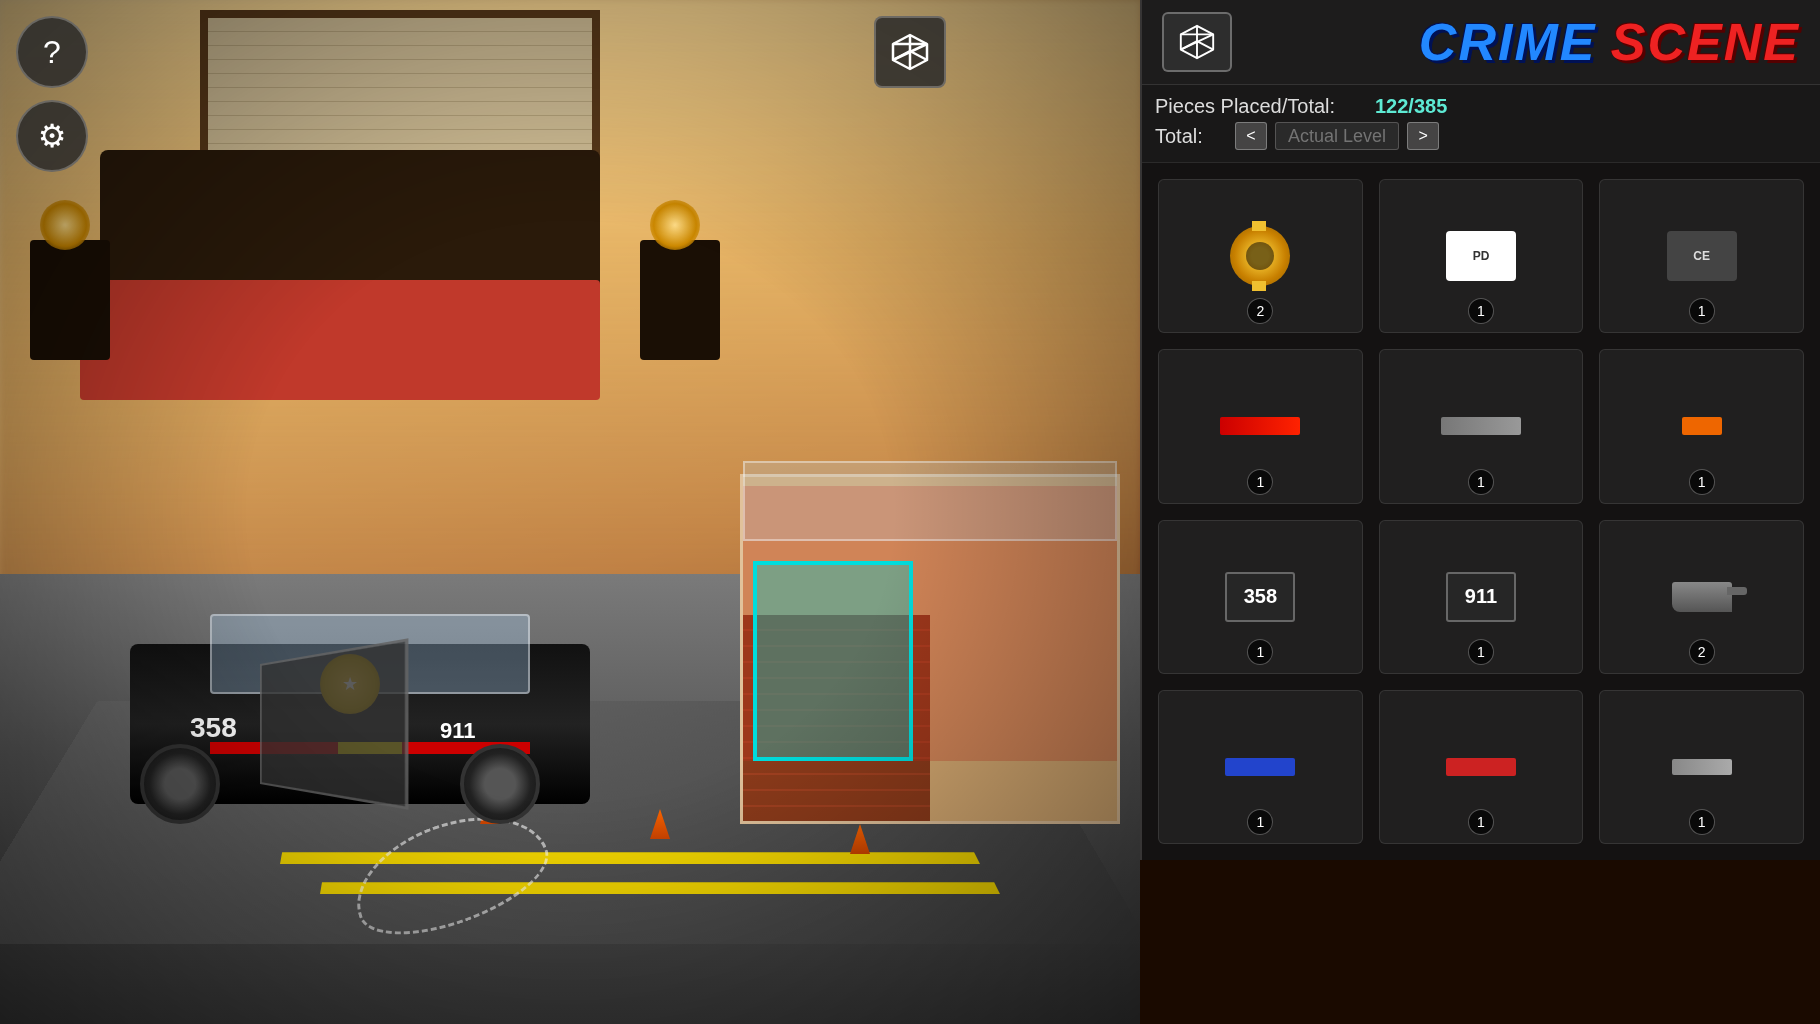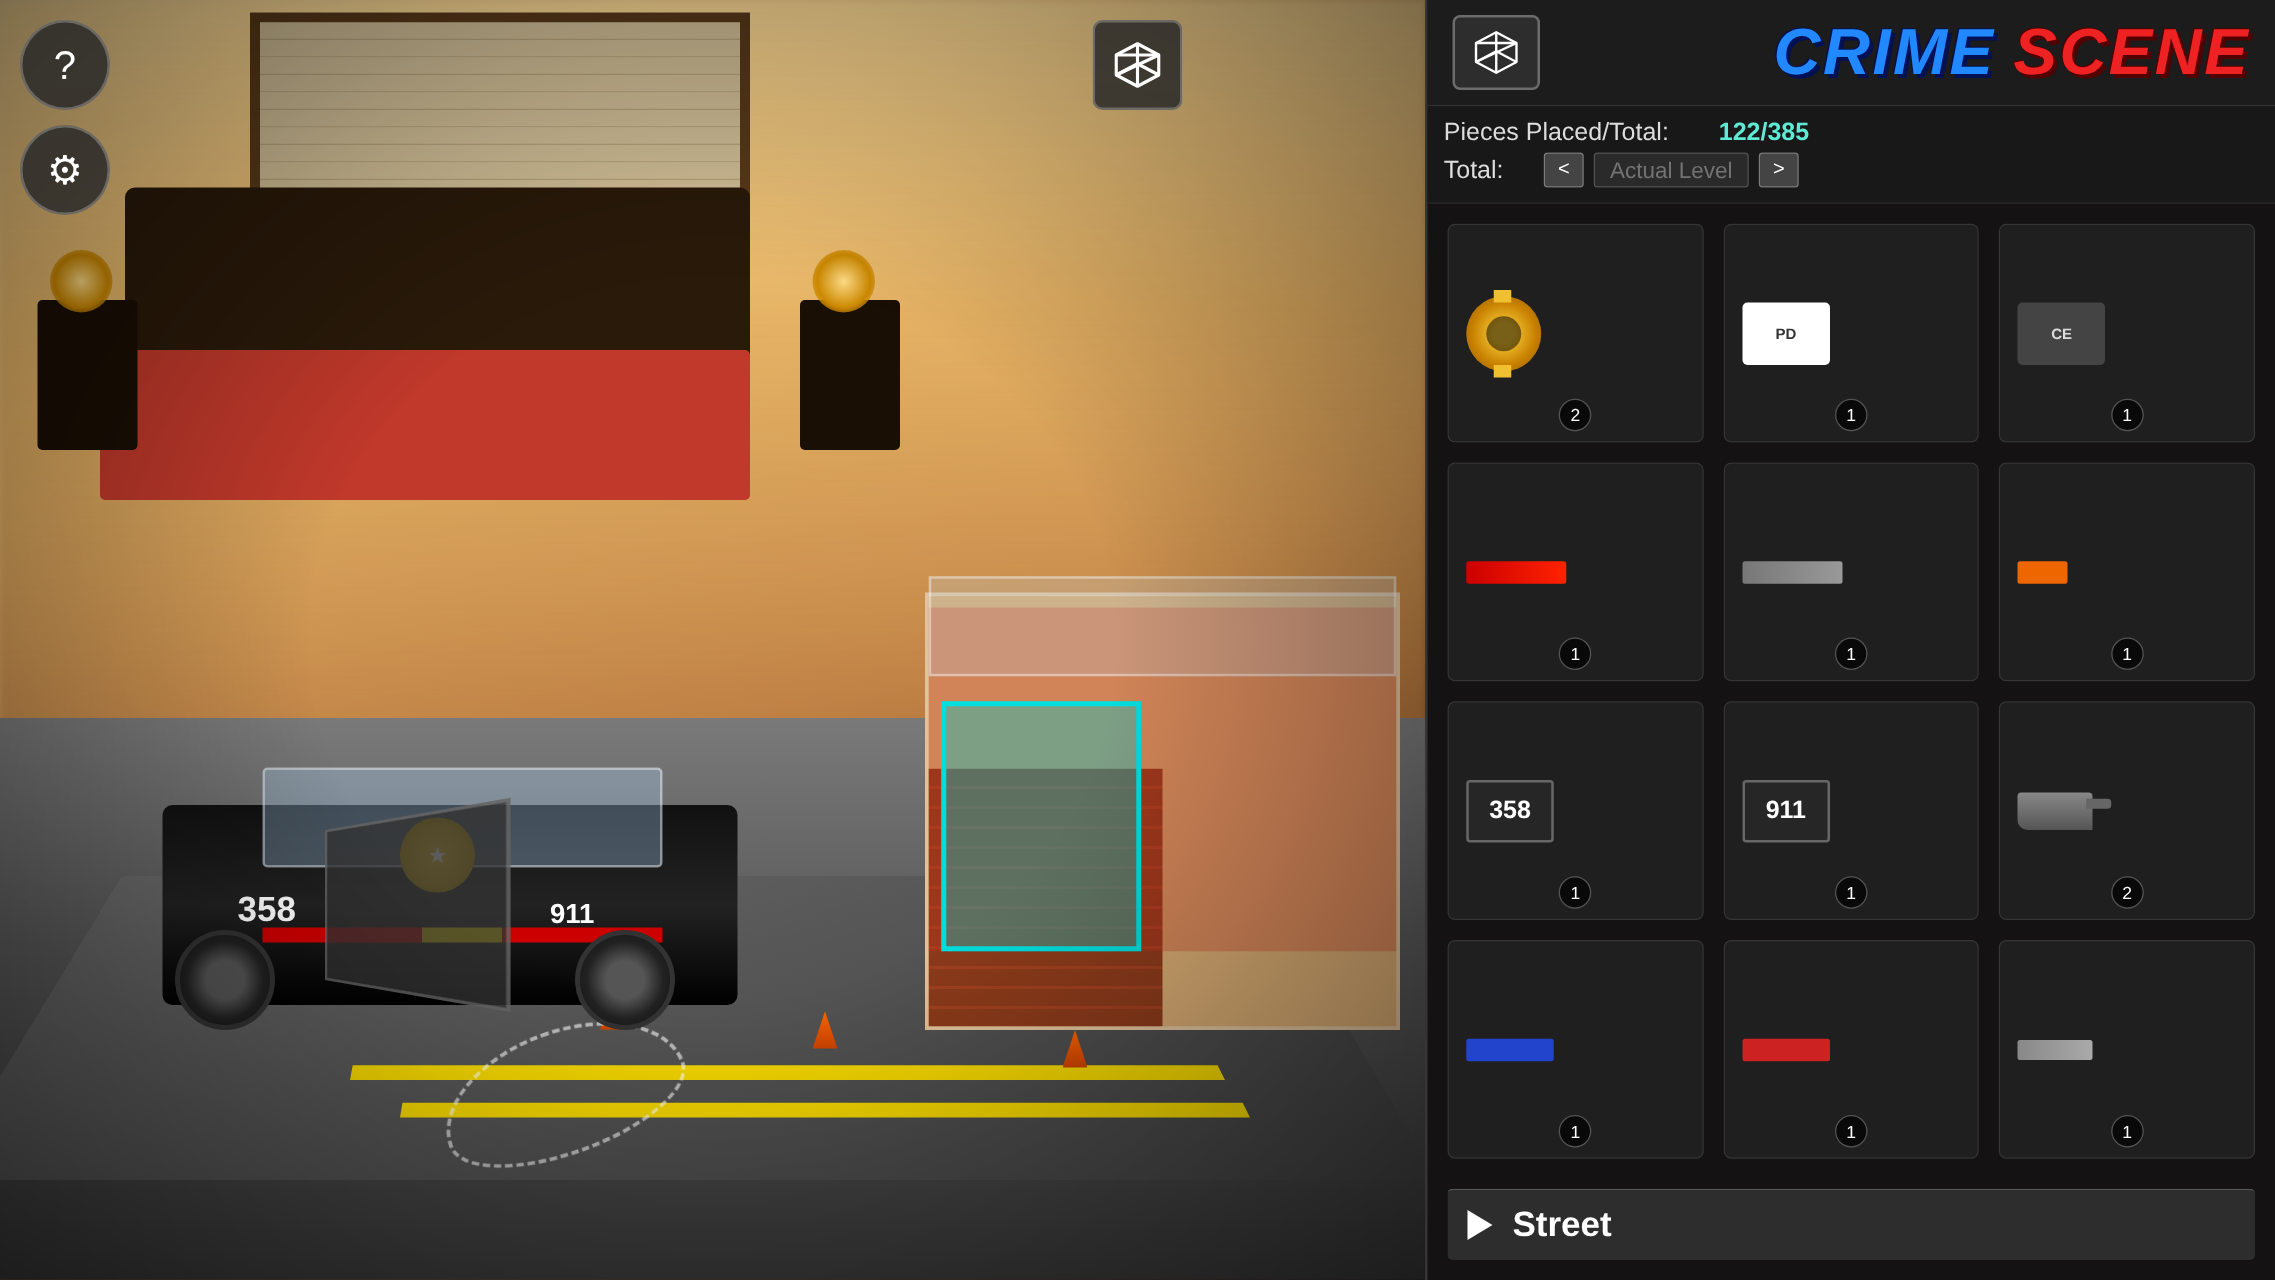--- a/index.html
+++ b/index.html
@@ -279,21 +279,21 @@
       width: 100%; height: 100%;
       background: radial-gradient(ellipse at center, transparent 40%, rgba(0,0,0,0.5) 100%);
       pointer-events: none;
     }
 
     
     #right-panel {
       position: absolute;
       right: 0; top: 0;
       width: 680px;
-      height: 1024px;
+      height: 860px;
       background: rgba(20,20,20,0.92);
       border-left: 2px solid rgba(255,255,255,0.15);
       display: flex;
       flex-direction: column;
     }
 
     
     #top-bar {
       display: flex;
       align-items: center;
@@ -408,20 +408,21 @@
       overflow-y: auto;
     }
 
     .piece-slot {
       background: rgba(40,40,40,0.6);
       border: 1px solid rgba(255,255,255,0.1);
       border-radius: 6px;
       padding: 14px;
       display: flex;
       flex-direction: column;
+      align-items: center;
       justify-content: center;
       min-height: 100px;
       position: relative;
       cursor: pointer;
     }
 
     .piece-count {
       position: absolute;
       bottom: 8px;
       left: 50%;
@@ -801,18 +802,14 @@
       <div class="piece-count">1</div>
     </div>
 
     <div class="piece-slot">
       <div class="bar-gray-sm"></div>
       <div class="piece-count">1</div>
     </div>
 
   </div>
 
-  <div id="street-bar">
-    <div class="play-triangle"></div>
-    <span class="street-label">Street</span>
-  </div>
 
 </div>
 
 </body></html>

